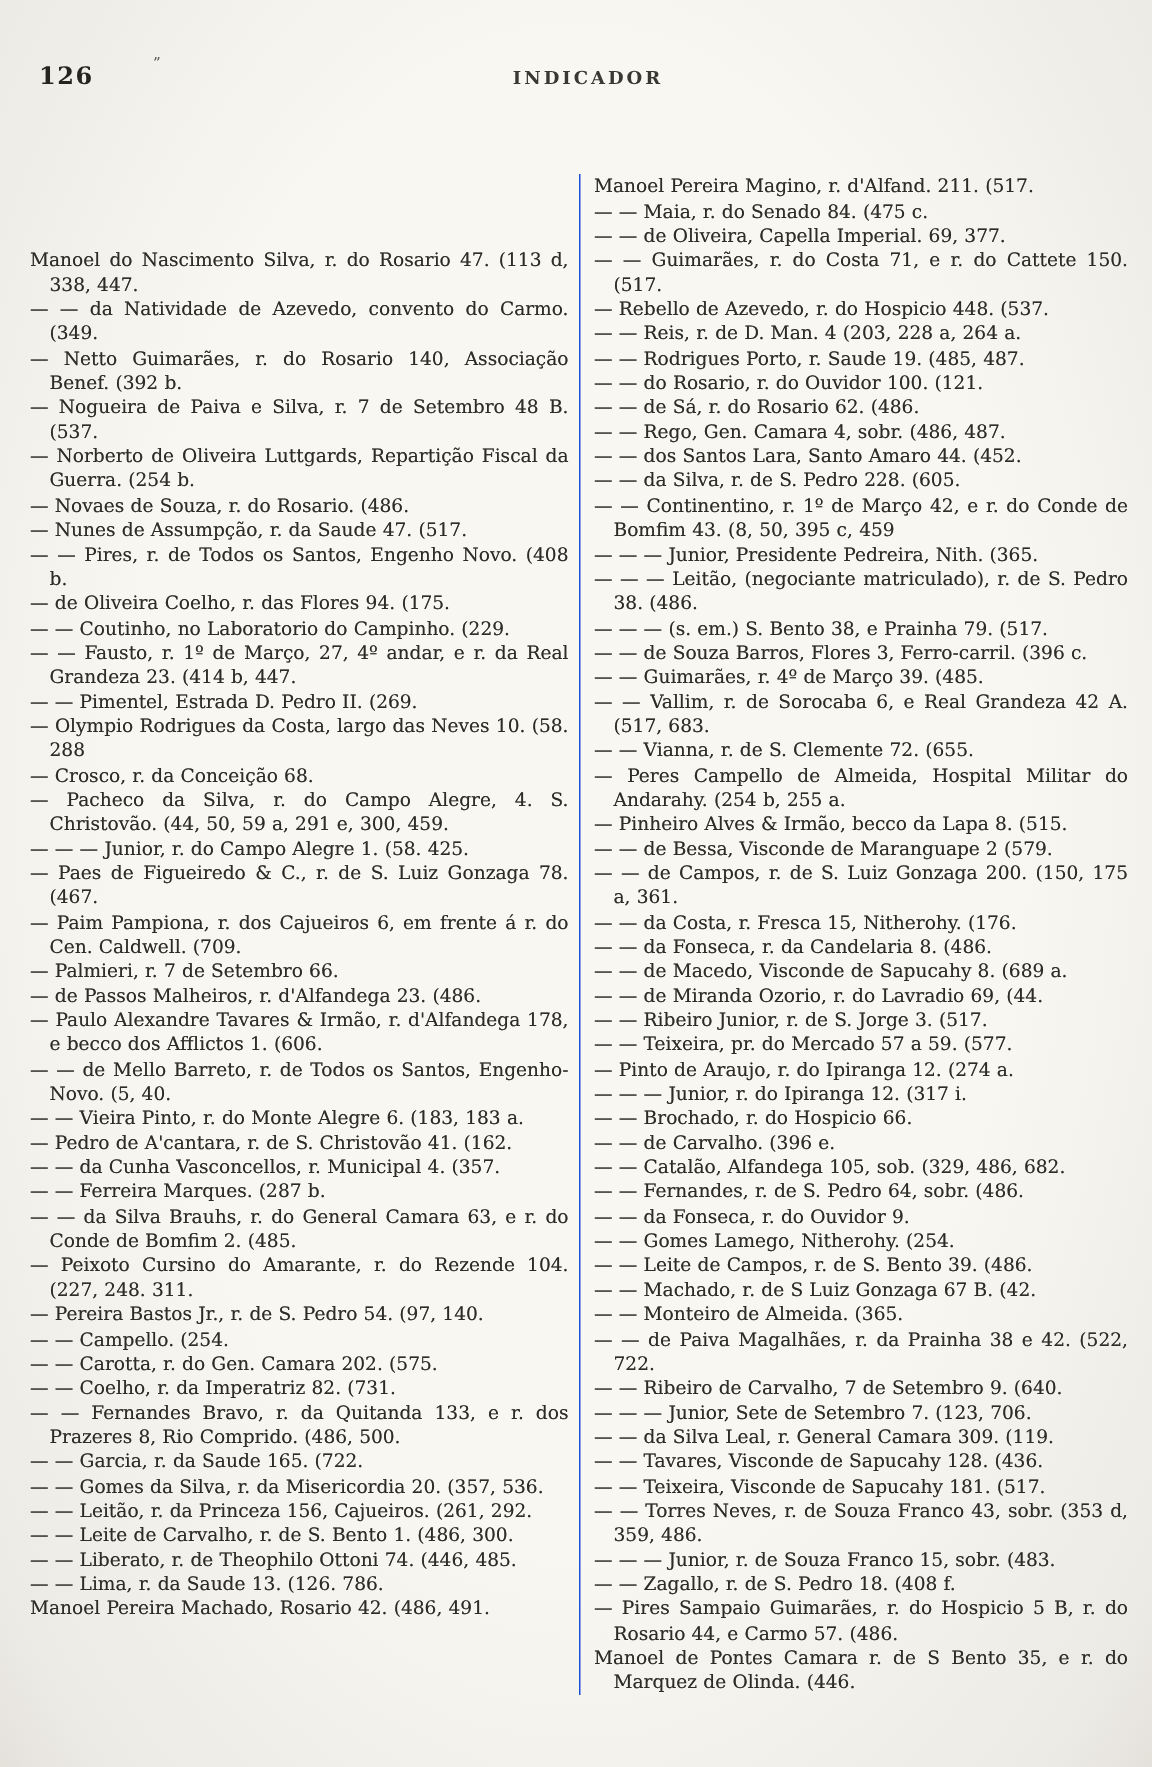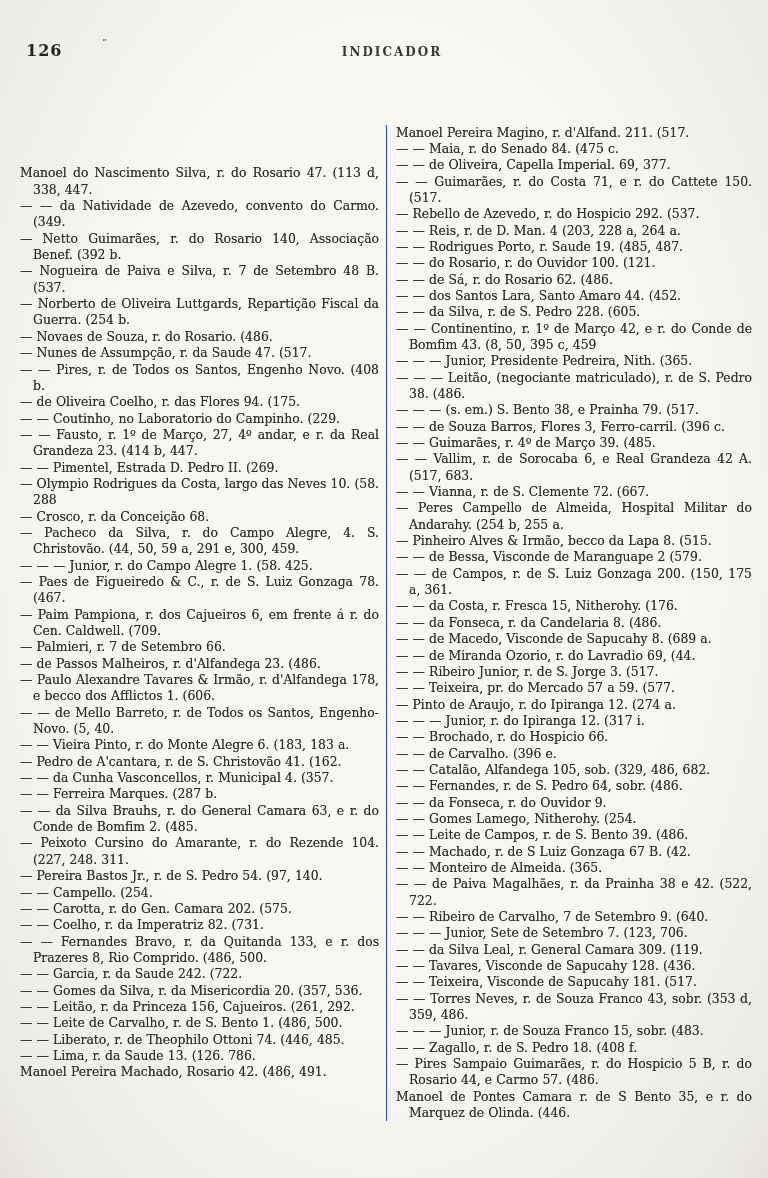--- a/index.html
+++ b/index.html
@@ -121,48 +121,49 @@
         <p class="entry">— Pedro de A'cantara, r. de S. Christovão 41. (162.</p>
         <p class="entry">— — da Cunha Vasconcellos, r. Municipal 4. (357.</p>
         <p class="entry">— — Ferreira Marques. (287 b.</p>
         <p class="entry">— — da Silva Brauhs, r. do General Camara 63, e r. do Conde de Bomfim 2. (485.</p>
         <p class="entry">— Peixoto Cursino do Amarante, r. do Rezende 104. (227, 248. 311.</p>
         <p class="entry">— Pereira Bastos Jr., r. de S. Pedro 54. (97, 140.</p>
         <p class="entry">— — Campello. (254.</p>
         <p class="entry">— — Carotta, r. do Gen. Camara 202. (575.</p>
         <p class="entry">— — Coelho, r. da Imperatriz 82. (731.</p>
         <p class="entry">— — Fernandes Bravo, r. da Quitanda 133, e r. dos Prazeres 8, Rio Comprido. (486, 500.</p>
-        <p class="entry">— — Garcia, r. da Saude 242. (722.</p>
+        <p class="entry">— — Garcia, r. da Saude 165. (722.</p>
         <p class="entry">— — Gomes da Silva, r. da Misericordia 20. (357, 536.</p>
         <p class="entry">— — Leitão, r. da Princeza 156, Cajueiros. (261, 292.</p>
-        <p class="entry">— — Leite de Carvalho, r. de S. Bento 1. (486, 500.</p>
+        <p class="entry">— — Leite de Carvalho, r. de S. Bento 1. (486, 300.</p>
         <p class="entry">— — Liberato, r. de Theophilo Ottoni 74. (446, 485.</p>
         <p class="entry">— — Lima, r. da Saude 13. (126. 786.</p>
         <p class="entry">Manoel Pereira Machado, Rosario 42. (486, 491.</p>
       </div>
     <div class="col col-right">
         <p class="entry">Manoel Pereira Magino, r. d'Alfand. 211. (517.</p>
         <p class="entry">— — Maia, r. do Senado 84. (475 c.</p>
         <p class="entry">— — de Oliveira, Capella Imperial. 69, 377.</p>
         <p class="entry">— — Guimarães, r. do Costa 71, e r. do Cattete 150. (517.</p>
-        <p class="entry">— Rebello de Azevedo, r. do Hospicio 292. (537.</p>
+        <p class="entry">— Rebello de Azevedo, r. do Hospicio 448. (537.</p>
         <p class="entry">— — Reis, r. de D. Man. 4 (203, 228 a, 264 a.</p>
         <p class="entry">— — Rodrigues Porto, r. Saude 19. (485, 487.</p>
         <p class="entry">— — do Rosario, r. do Ouvidor 100. (121.</p>
         <p class="entry">— — de Sá, r. do Rosario 62. (486.</p>
+        <p class="entry">— — Rego, Gen. Camara 4, sobr. (486, 487.</p>
         <p class="entry">— — dos Santos Lara, Santo Amaro 44. (452.</p>
         <p class="entry">— — da Silva, r. de S. Pedro 228. (605.</p>
         <p class="entry">— — Continentino, r. 1º de Março 42, e r. do Conde de Bomfim 43. (8, 50, 395 c, 459</p>
         <p class="entry">— — — Junior, Presidente Pedreira, Nith. (365.</p>
         <p class="entry">— — — Leitão, (negociante matriculado), r. de S. Pedro 38. (486.</p>
         <p class="entry">— — — (s. em.) S. Bento 38, e Prainha 79. (517.</p>
         <p class="entry">— — de Souza Barros, Flores 3, Ferro-carril. (396 c.</p>
         <p class="entry">— — Guimarães, r. 4º de Março 39. (485.</p>
         <p class="entry">— — Vallim, r. de Sorocaba 6, e Real Grandeza 42 A. (517, 683.</p>
-        <p class="entry">— — Vianna, r. de S. Clemente 72. (667.</p>
+        <p class="entry">— — Vianna, r. de S. Clemente 72. (655.</p>
         <p class="entry">— Peres Campello de Almeida, Hospital Militar do Andarahy. (254 b, 255 a.</p>
         <p class="entry">— Pinheiro Alves &amp; Irmão, becco da Lapa 8. (515.</p>
         <p class="entry">— — de Bessa, Visconde de Maranguape 2 (579.</p>
         <p class="entry">— — de Campos, r. de S. Luiz Gonzaga 200. (150, 175 a, 361.</p>
         <p class="entry">— — da Costa, r. Fresca 15, Nitherohy. (176.</p>
         <p class="entry">— — da Fonseca, r. da Candelaria 8. (486.</p>
         <p class="entry">— — de Macedo, Visconde de Sapucahy 8. (689 a.</p>
         <p class="entry">— — de Miranda Ozorio, r. do Lavradio 69, (44.</p>
         <p class="entry">— — Ribeiro Junior, r. de S. Jorge 3. (517.</p>
         <p class="entry">— — Teixeira, pr. do Mercado 57 a 59. (577.</p>

